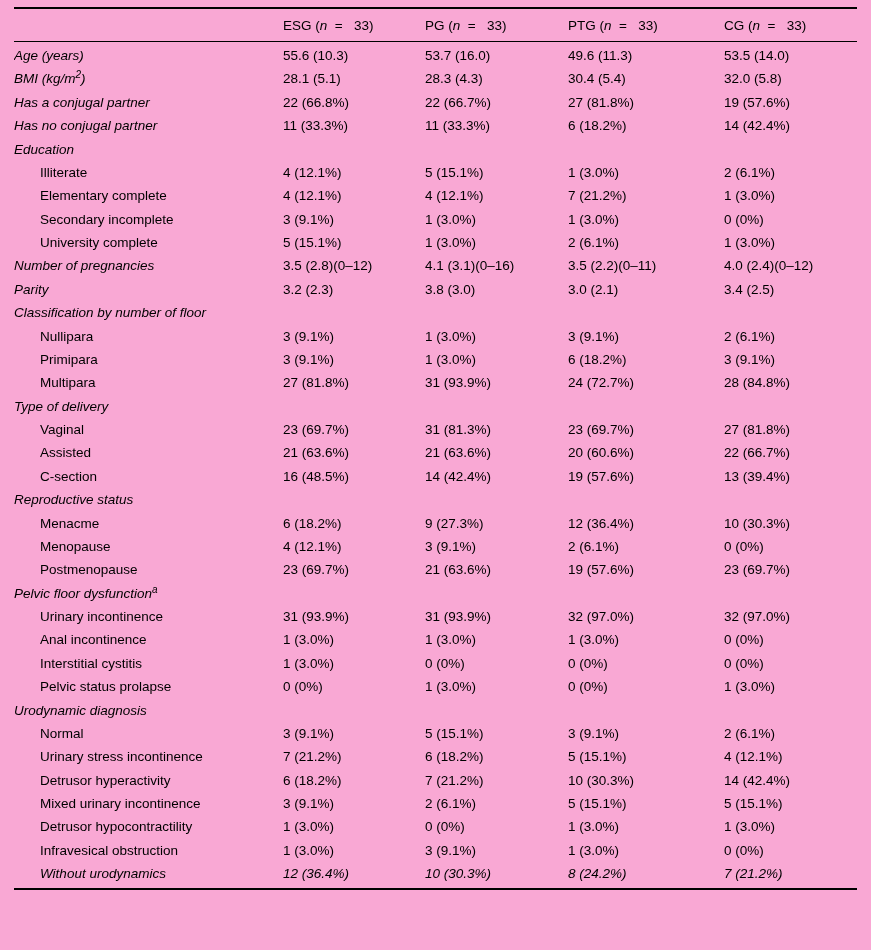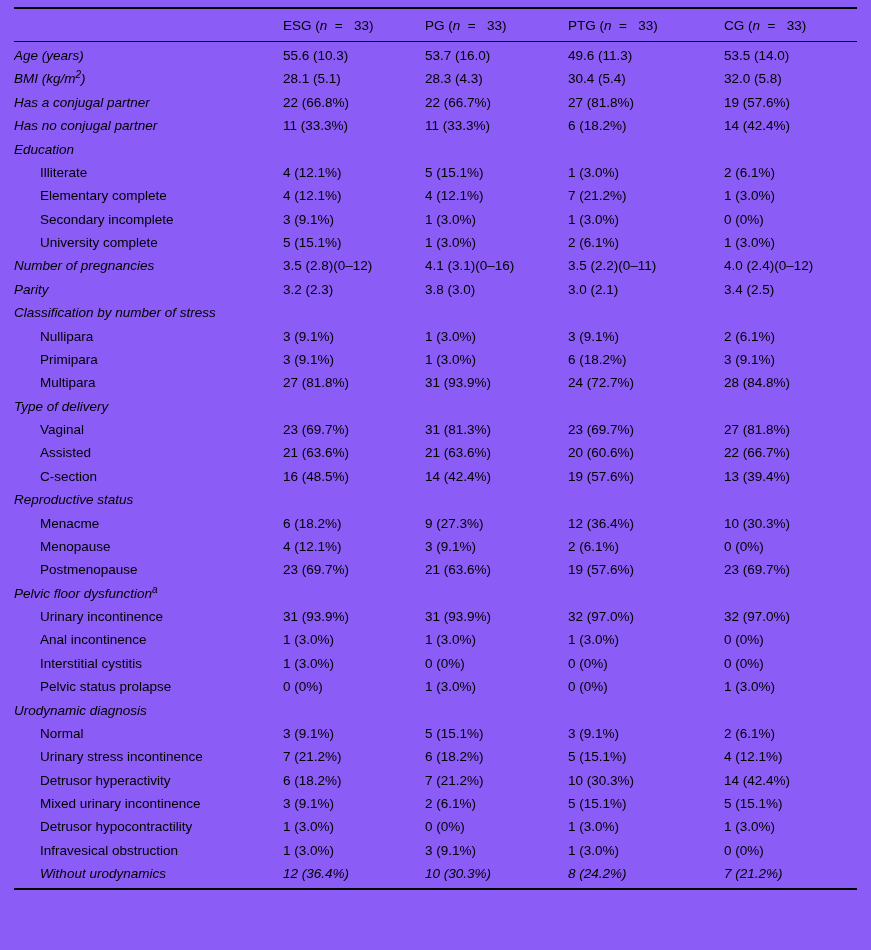--- a/index.html
+++ b/index.html
@@ -5,21 +5,21 @@
   html, body {
     margin: 0;
     padding: 0;
     background: #ffffff;
     color: #000000;
     font-family: "Liberation Sans", sans-serif;
   }
   .page {
     width: 871px;
     height: 950px;
-    background: #8b5cf6;
+    background: #f9a8d4;
     box-sizing: border-box;
     padding: 7px 14px 12px 14px;
     overflow: hidden;
   }
   table.participants {
     border-collapse: collapse;
     table-layout: fixed;
     width: 843px;
     font-size: 13.5px;
     line-height: 17px;
@@ -153,21 +153,21 @@
           <td class="val">4.0 (2.4)(0–12)</td>
         </tr>
         <tr>
           <td class="label category">Parity</td>
           <td class="val">3.2 (2.3)</td>
           <td class="val">3.8 (3.0)</td>
           <td class="val">3.0 (2.1)</td>
           <td class="val">3.4 (2.5)</td>
         </tr>
         <tr>
-          <td class="label category">Classification by number of stress</td>
+          <td class="label category">Classification by number of floor</td>
           <td class="val"></td>
           <td class="val"></td>
           <td class="val"></td>
           <td class="val"></td>
         </tr>
         <tr>
           <td class="label item">Nullipara</td>
           <td class="val">3 (9.1%)</td>
           <td class="val">1 (3.0%)</td>
           <td class="val">3 (9.1%)</td>

